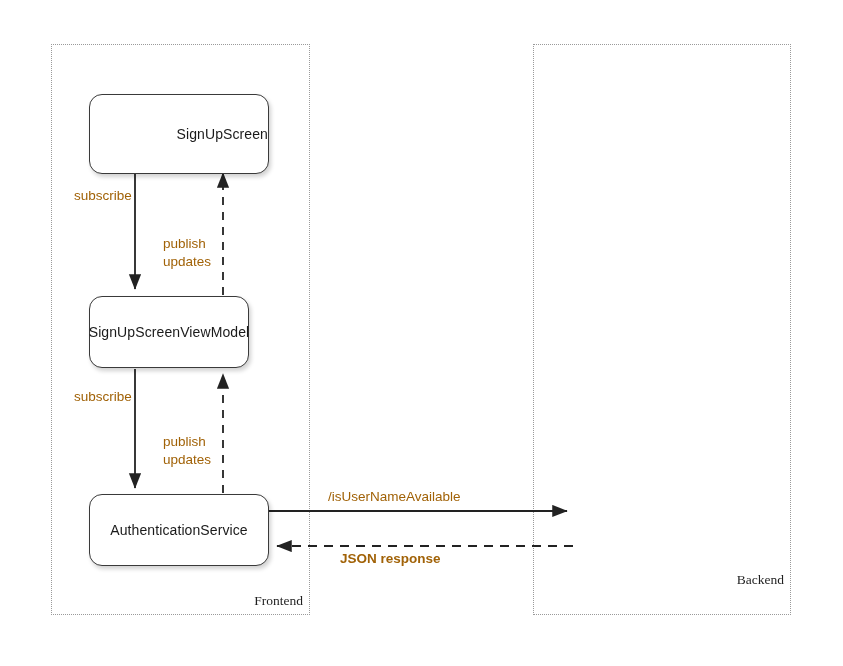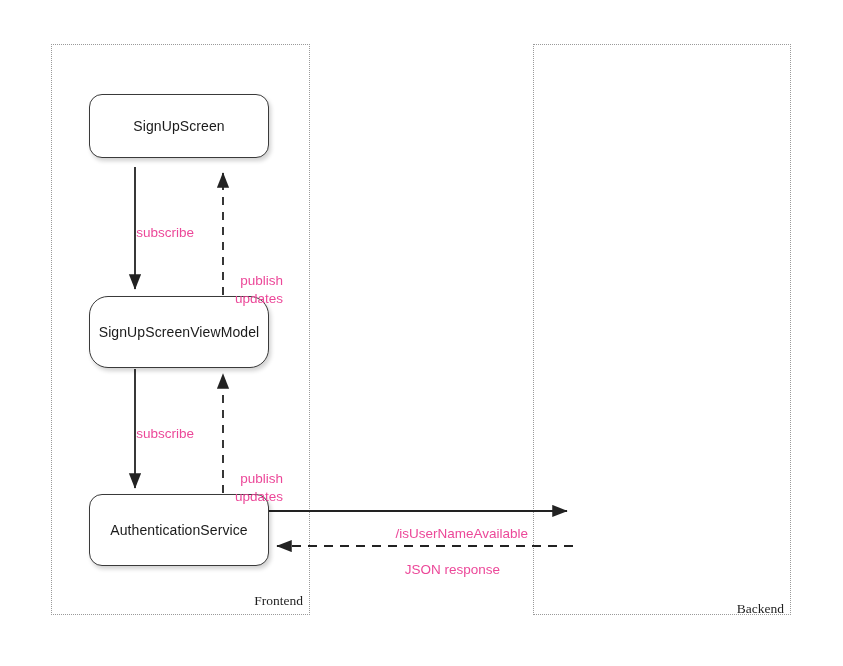--- a/index.html
+++ b/index.html
@@ -44,45 +44,44 @@
   }
   .node-label {
     font-size: 14px;
     color: #1a1a1a;
     letter-spacing: 0.1px;
     white-space: nowrap;
   }
   .edge-label {
     position: absolute;
     font-size: 13.5px;
-    color: #ec4899;
+    color: #a16207;
     white-space: nowrap;
-    text-align: right;
+    text-align: left;
     line-height: 18px;
-    margin-top: 37px;
   }
   svg.wires {
     position: absolute;
     left: 0;
     top: 0;
     width: 843px;
     height: 666px;
     pointer-events: none;
   }
 </style>
 </head>
 <body>
 
 <div id="canvas">
 
   <div class="zone" style="left:51px; top:44px; width:259px; height:571px;"></div>
   <div class="zone" style="left:533px; top:44px; width:258px; height:571px;"></div>
 
   <div class="zone-label" style="left:193px; top:593px; width:110px;">Frontend</div>
-  <div class="zone-label" style="left:674px; top:601px; width:110px;">Backend</div>
+  <div class="zone-label" style="left:674px; top:572px; width:110px;">Backend</div>
 
   <svg class="wires" viewBox="0 0 843 666" xmlns="http://www.w3.org/2000/svg">
     <defs>
       <marker id="arrowSolid" markerWidth="10" markerHeight="10" refX="8.2" refY="3.4" orient="auto" markerUnits="strokeWidth">
         <path d="M0,0 L8.6,3.4 L0,6.8 z" fill="#222222"></path>
       </marker>
       <marker id="arrowDashed" markerWidth="10" markerHeight="10" refX="8.2" refY="3.4" orient="auto" markerUnits="strokeWidth">
         <path d="M0,0 L8.6,3.4 L0,6.8 z" fill="#222222"></path>
       </marker>
     </defs>
@@ -93,25 +92,25 @@
 
     <line x1="135" y1="369" x2="135" y2="488" stroke="#222222" stroke-width="1.8" marker-end="url(#arrowSolid)"></line>
 
     <line x1="223" y1="493" x2="223" y2="374" stroke="#222222" stroke-width="1.8" stroke-dasharray="8,7" marker-end="url(#arrowDashed)"></line>
 
     <line x1="269" y1="511" x2="567" y2="511" stroke="#222222" stroke-width="1.8" marker-end="url(#arrowSolid)"></line>
 
     <line x1="573" y1="546" x2="277" y2="546" stroke="#222222" stroke-width="1.8" stroke-dasharray="9,7" marker-end="url(#arrowDashed)"></line>
   </svg>
 
-  <div class="node" style="left:89px; top:94px; width:180px; height:64px;">
+  <div class="node" style="left:89px; top:94px; width:180px; height:80px;justify-content:flex-end;">
     <span class="node-label">SignUpScreen</span>
   </div>
 
-  <div class="node" style="left:89px; top:296px; width:180px; height:72px;border-radius:19px;">
+  <div class="node" style="left:89px; top:296px; width:160px; height:72px;">
     <span class="node-label">SignUpScreenViewModel</span>
   </div>
 
   <div class="node" style="left:89px; top:494px; width:180px; height:72px;">
     <span class="node-label">AuthenticationService</span>
   </div>
 
 
   <div class="edge-label" style="left:74px; top:187px; width:120px;">subscribe</div>
 
@@ -122,15 +121,15 @@
 
   <div class="edge-label" style="left:74px; top:388px; width:120px;">subscribe</div>
 
   <div class="edge-label" style="left:163px; top:433px; width:120px;">
     <div>publish</div>
     <div>updates</div>
   </div>
 
   <div class="edge-label" style="left:328px; top:488px; width:200px;">/isUserNameAvailable</div>
 
-  <div class="edge-label" style="left:340px; top:524px; width:160px;">JSON response</div>
+  <div class="edge-label" style="left:340px; top:550px; width:160px;font-weight:bold;">JSON response</div>
 
 </div>
 
 </body></html>

